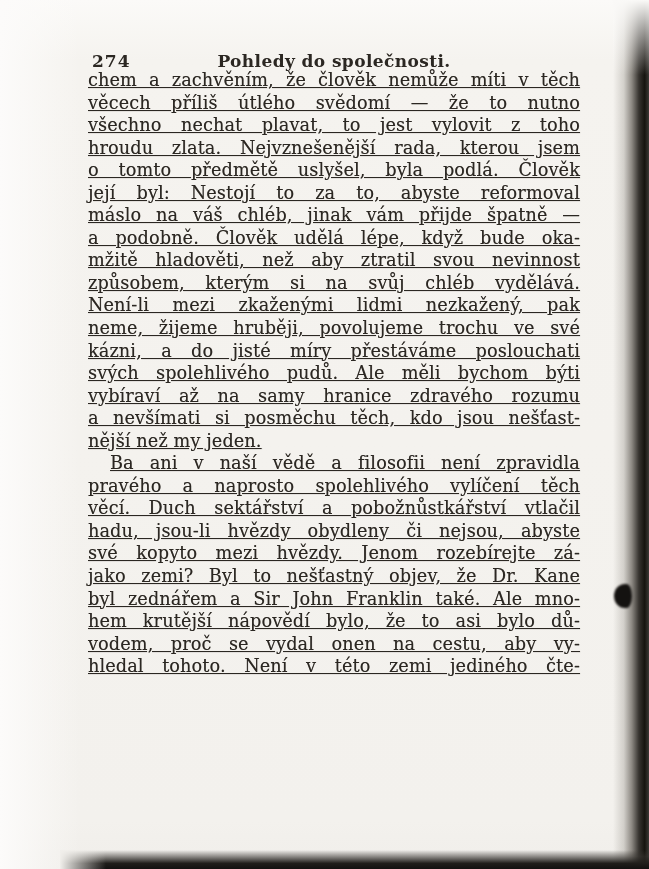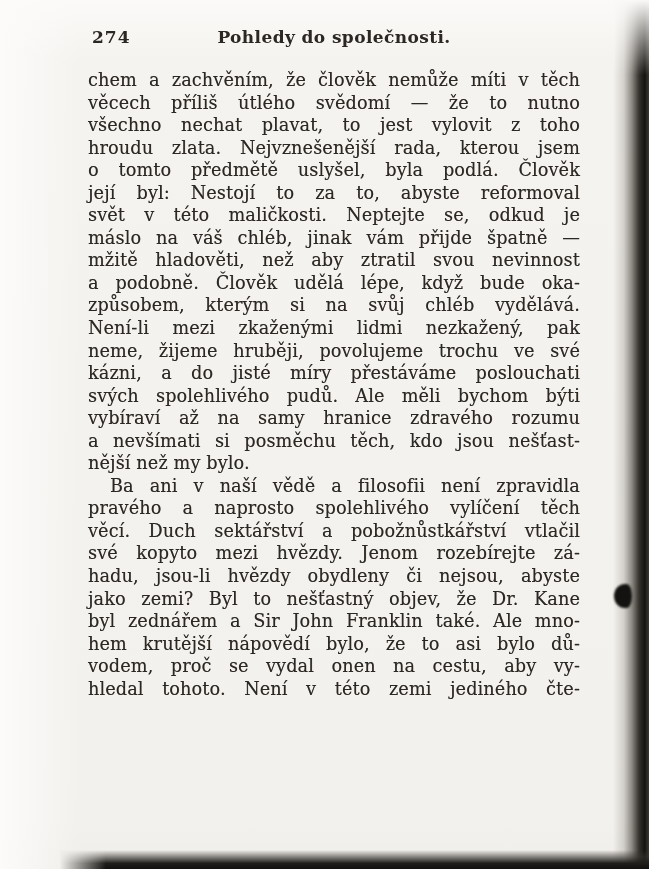--- a/index.html
+++ b/index.html
@@ -22,21 +22,21 @@
   .scan-page::before {
     content: "";
     position: absolute;
     left: 0; top: 0; bottom: 0;
     width: 80px;
     background: linear-gradient(to right, #fcfbfa 0%, rgba(252,251,250,0) 100%);
     pointer-events: none;
   }
   .page-header {
     position: absolute;
-    top: 26px;
+    top: 50px;
     left: 88px;
     width: 492px;
     height: 26px;
   }
   .page-number {
     position: absolute;
     left: 4px;
     top: 1px;
     font-size: 17px;
     font-weight: 700;
@@ -50,20 +50,21 @@
     text-align: center;
     font-size: 17px;
     font-weight: 700;
     letter-spacing: 0.4px;
   }
   .text-block {
     position: absolute;
     top: 69px;
     left: 88px;
     width: 492px;
+    text-decoration: underline;
   }
   .line {
     font-size: 17.6px;
     line-height: 22.55px;
     letter-spacing: 0.15px;
     text-align: justify;
     text-align-last: justify;
     white-space: normal;
     text-shadow: 0.2px 0.2px 0.35px rgba(40, 35, 30, 0.45);
   }
@@ -141,37 +142,36 @@
     <span class="running-title">Pohledy do společnosti.</span>
   </div>
 
   <div class="text-block">
       <div class="line">chem a zachvěním, že člověk nemůže míti v těch</div>
       <div class="line">věcech příliš útlého svědomí — že to nutno</div>
       <div class="line">všechno nechat plavat, to jest vylovit z toho</div>
       <div class="line">hroudu zlata. Nejvznešenější rada, kterou jsem</div>
       <div class="line">o tomto předmětě uslyšel, byla podlá. Člověk</div>
       <div class="line">její byl: Nestojí to za to, abyste reformoval</div>
-      <div class="line">svět v této maličkosti. Neptejte se, odkud je</div>
       <div class="line">máslo na váš chléb, jinak vám přijde špatně —</div>
+      <div class="line">a podobně. Člověk udělá lépe, když bude oka-</div>
       <div class="line">mžitě hladověti, než aby ztratil svou nevinnost</div>
-      <div class="line">a podobně. Člověk udělá lépe, když bude oka-</div>
       <div class="line">způsobem, kterým si na svůj chléb vydělává.</div>
       <div class="line">Není-li mezi zkaženými lidmi nezkažený, pak</div>
       <div class="line">neme, žijeme hruběji, povolujeme trochu ve své</div>
       <div class="line">kázni, a do jisté míry přestáváme poslouchati</div>
       <div class="line">svých spolehlivého pudů. Ale měli bychom býti</div>
       <div class="line">vybíraví až na samy hranice zdravého rozumu</div>
       <div class="line">a nevšímati si posměchu těch, kdo jsou nešťast-</div>
-      <div class="line last">nější než my bylo.</div>
+      <div class="line last">nější než my jeden.</div>
       <div class="line indent">Ba ani v naší vědě a filosofii není zpravidla</div>
       <div class="line">pravého a naprosto spolehlivého vylíčení těch</div>
       <div class="line">věcí. Duch sektářství a pobožnůstkářství vtlačil</div>
+      <div class="line">hadu, jsou-li hvězdy obydleny či nejsou, abyste</div>
       <div class="line">své kopyto mezi hvězdy. Jenom rozebírejte zá-</div>
-      <div class="line">hadu, jsou-li hvězdy obydleny či nejsou, abyste</div>
       <div class="line">jako zemi? Byl to nešťastný objev, že Dr. Kane</div>
       <div class="line">byl zednářem a Sir John Franklin také. Ale mno-</div>
       <div class="line">hem krutější nápovědí bylo, že to asi bylo dů-</div>
       <div class="line">vodem, proč se vydal onen na cestu, aby vy-</div>
       <div class="line">hledal tohoto. Není v této zemi jediného čte-</div>
     </div>
 
   <div class="page-edge-right"></div>
   <div class="page-edge-bottom"></div>
   <div class="edge-notch"></div>

